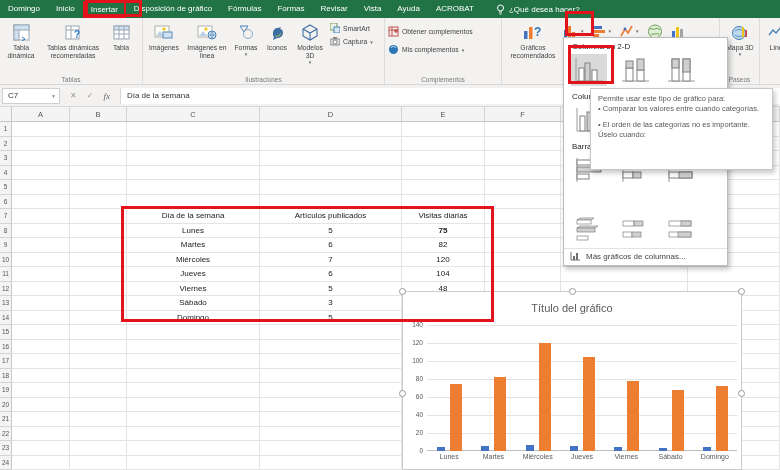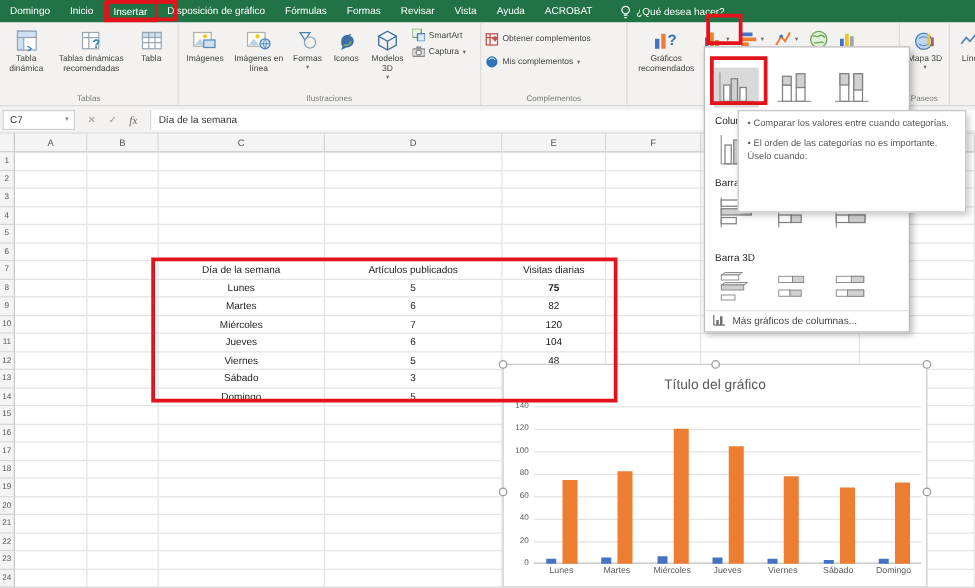--- a/index.html
+++ b/index.html
@@ -672,20 +672,21 @@
         <div class="xcat" style="left: 265.714px; width: 44.2857px;">Domingo</div>
       </div>
     <div class="handle" style="left:-4px;top:-4px"></div>
     <div class="handle" style="left:166px;top:-4px"></div>
     <div class="handle" style="right:-4px;top:-4px"></div>
     <div class="handle" style="left:-4px;top:98px"></div>
     <div class="handle" style="right:-4px;top:98px"></div>
   </div>
 
   <div class="dropdown">
+    <div class="dd-sect" style="top:2px">Columna en 2-D</div>
     <div class="dd-row" style="top:14px">
       <div class="dd-icon hov">
         <svg width="32" height="28" viewBox="0 0 32 28">
             <line x1="3" y1="2" x2="3" y2="25" stroke="#9a9a9a"></line>
             <line x1="3" y1="25" x2="30" y2="25" stroke="#9a9a9a"></line>
             <rect x="6" y="12" width="5" height="13" fill="#fff" stroke="#808080"></rect>
             <rect x="12" y="7" width="5" height="18" fill="#d0d0d0" stroke="#808080"></rect>
             <rect x="19" y="14" width="5" height="11" fill="#fff" stroke="#808080"></rect>
           </svg>
       </div>
@@ -741,21 +742,20 @@
       <div class="dd-icon">
         <svg width="32" height="28" viewBox="0 0 32 28">
             <line x1="4" y1="2" x2="4" y2="26" stroke="#9a9a9a"></line>
             <rect x="4" y="6" width="23" height="6" fill="#fff" stroke="#808080"></rect>
             <rect x="17" y="6" width="10" height="6" fill="#d0d0d0" stroke="#808080"></rect>
             <rect x="4" y="16" width="23" height="6" fill="#fff" stroke="#808080"></rect>
             <rect x="14" y="16" width="13" height="6" fill="#d0d0d0" stroke="#808080"></rect>
           </svg>
       </div>
     </div>
-    <div class="dd-sect" style="top:162px">Barra 3D</div>
     <div class="dd-row" style="top:174px">
       <div class="dd-icon">
         <svg width="32" height="28" viewBox="0 0 32 28">
             <path d="M4 4l3-2h14l-3 2z" fill="#e8e8e8" stroke="#808080" stroke-width=".7"></path>
             <rect x="4" y="4" width="14" height="4" fill="#fff" stroke="#808080" stroke-width=".7"></rect>
             <path d="M4 12l3-2h18l-3 2z" fill="#e8e8e8" stroke="#808080" stroke-width=".7"></path>
             <rect x="4" y="12" width="18" height="4" fill="#d0d0d0" stroke="#808080" stroke-width=".7"></rect>
             <rect x="4" y="20" width="11" height="4" fill="#fff" stroke="#808080" stroke-width=".7"></rect>
           </svg>
       </div>
@@ -781,20 +781,21 @@
           <line x1="1" y1="1" x2="1" y2="9" stroke="#707070"></line>
           <line x1="1" y1="9" x2="10" y2="9" stroke="#707070"></line>
           <rect x="3" y="5" width="2" height="4" fill="#707070"></rect>
           <rect x="6" y="2" width="2" height="7" fill="#707070"></rect>
         </svg>
       <span>Más gráficos de columnas...</span>
     </div>
   </div>
 
   <div class="tooltip">
+    <div>Permite usar este tipo de gráfico para:</div>
     <div>• Comparar los valores entre cuando categorías.</div>
     <div class="tt-gap"></div>
     <div>• El orden de las categorías no es importante.</div>
     <div>Úselo cuando:</div>
   </div>
 
   <div class="redbox" style="left:85px;top:0;width:57px;height:17px"></div>
   <div class="redbox" style="left:565px;top:11px;width:29px;height:25px"></div>
   <div class="redbox" style="left:568px;top:45px;width:46px;height:39px"></div>
   <div class="redbox" style="left:121px;top:206px;width:373px;height:116px"></div>

